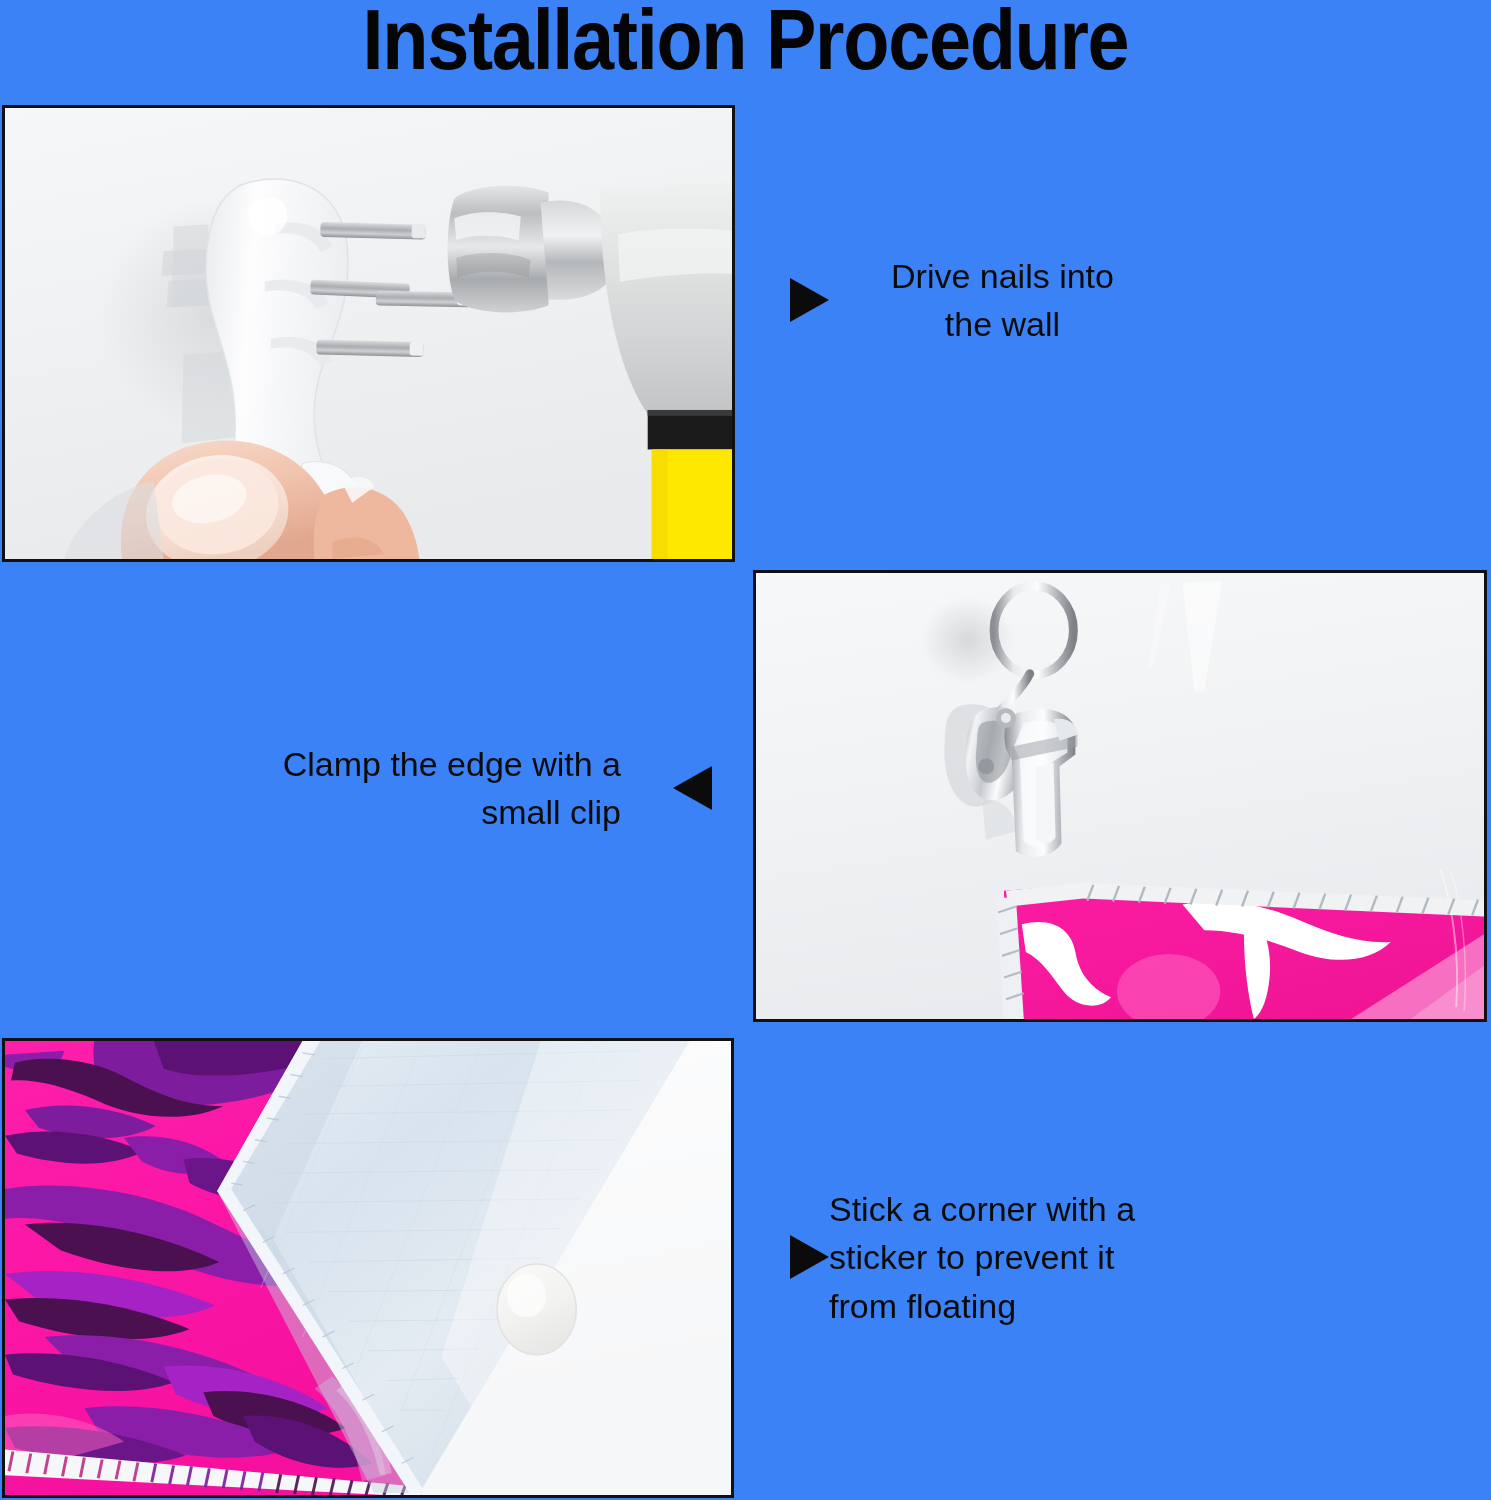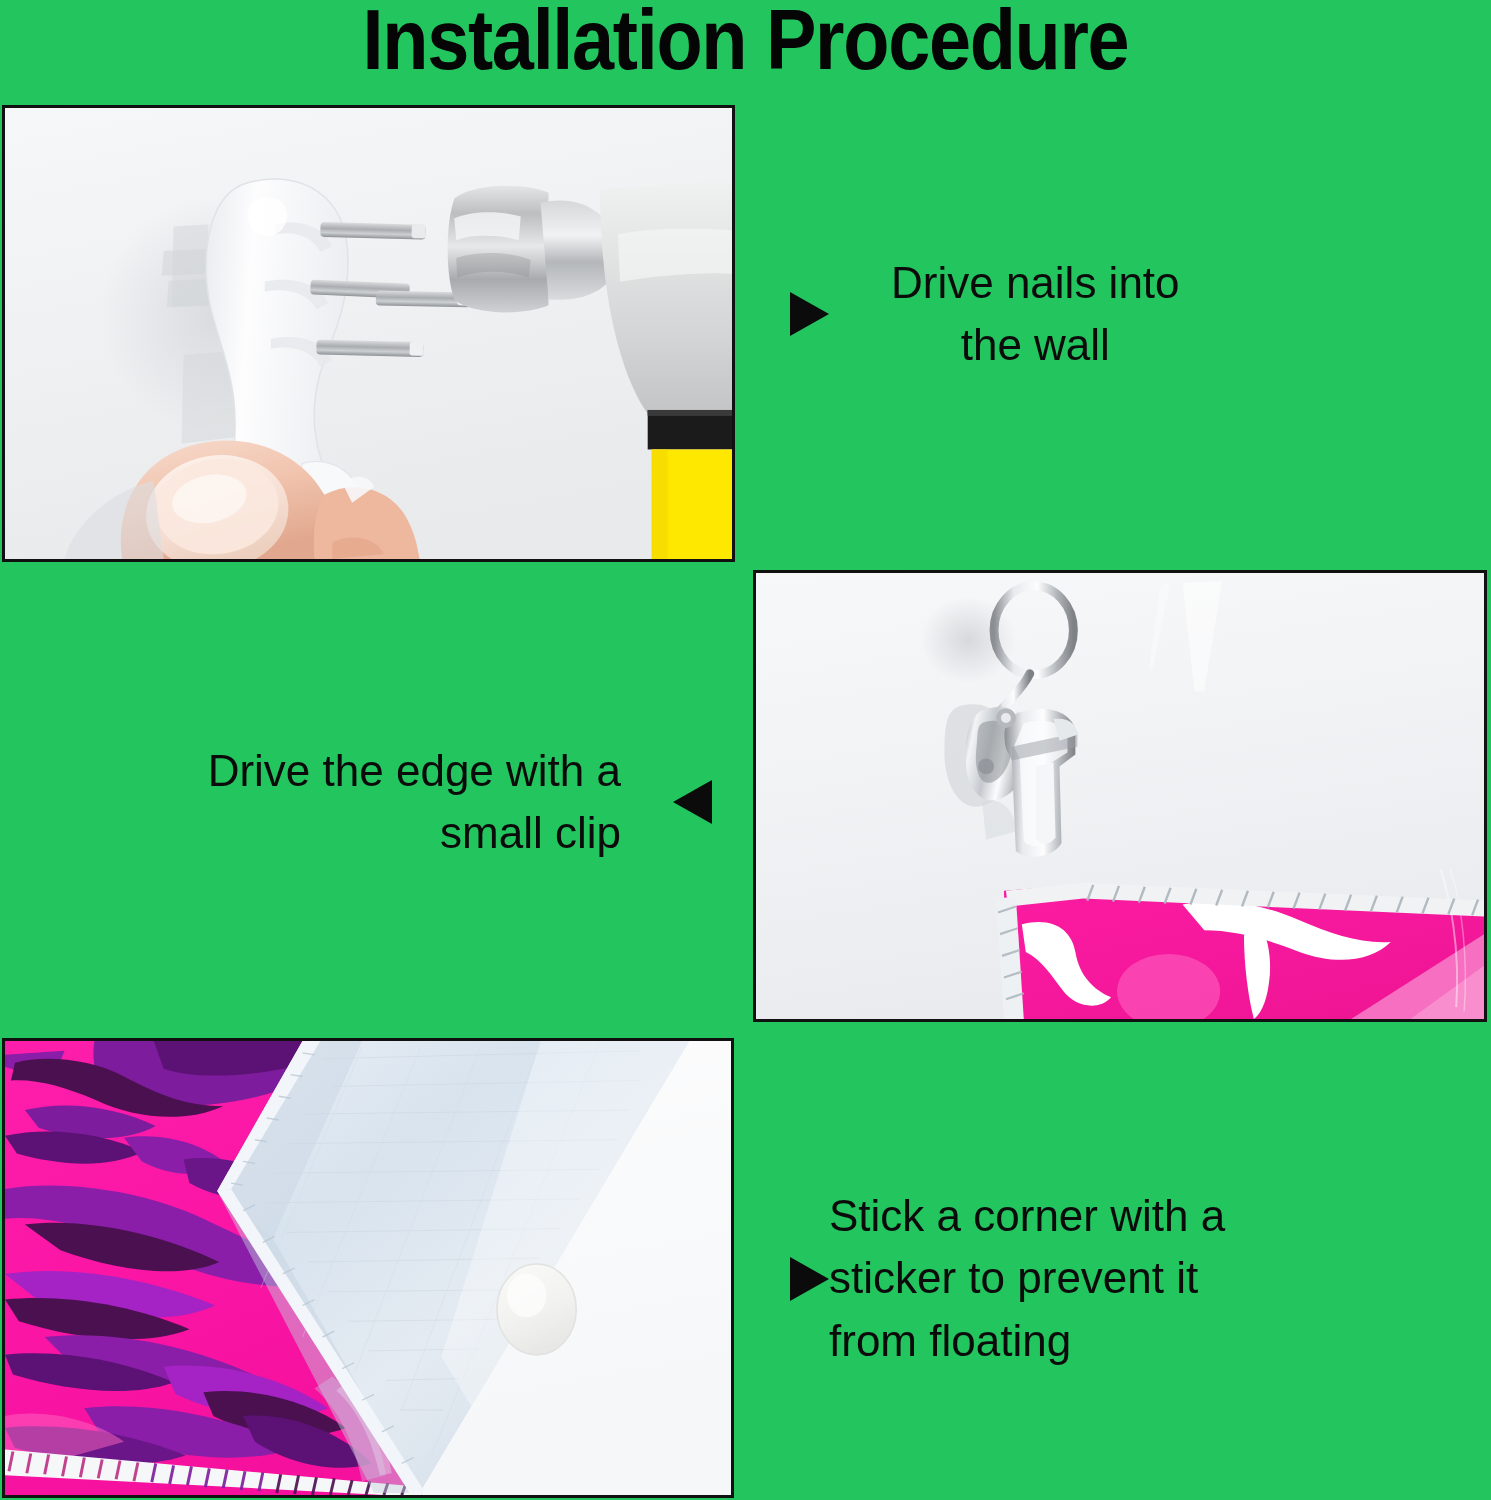--- a/index.html
+++ b/index.html
@@ -9,21 +9,21 @@
     background: #ffffff;
   }
   body {
     font-family: "Liberation Sans", sans-serif;
     -webkit-font-smoothing: antialiased;
   }
   #page {
     position: relative;
     width: 1491px;
     height: 1500px;
-    background: #22c55e;
+    background: #3b82f6;
     overflow: hidden;
   }
 
   
   #title {
     position: absolute;
     left: 0;
     top: -4px;
     width: 1491px;
     text-align: center;
@@ -52,21 +52,21 @@
 
   .photo-svg { display: block; width: 100%; height: 100%; }
 
   
   .caption {
     position: absolute;
     display: flex;
     align-items: center;
     color: #0b0b0b;
     font-family: "Liberation Sans", sans-serif;
-    font-size: 44px;
+    font-size: 34px;
     line-height: 1.42;
   }
   .caption .txt { white-space: pre-line; }
 
   #caption-1 {
     left: 790px; top: 252px; width: 660px;
     justify-content: flex-start;
   }
   #caption-1 .txt { text-align: center; margin-left: 62px; }
 
@@ -234,21 +234,21 @@
     </svg>
   </div>
 
   <div class="caption" id="caption-1">
     <span class="tri tri-right"></span>
     <span class="txt">Drive nails into
 the wall</span>
   </div>
 
   <div class="caption" id="caption-2">
-    <span class="txt">Drive the edge with a
+    <span class="txt">Clamp the edge with a
 small clip</span>
     <span class="tri tri-left"></span>
   </div>
 
   <div class="panel" id="panel-2">
     <svg class="photo-svg" viewBox="0 0 734 452" preserveAspectRatio="none">
       <defs>
         <linearGradient id="p2wall" x1="0" y1="0" x2="0.25" y2="1">
           <stop offset="0%" stop-color="#f7f8f9"></stop>
           <stop offset="50%" stop-color="#f1f2f4"></stop>

